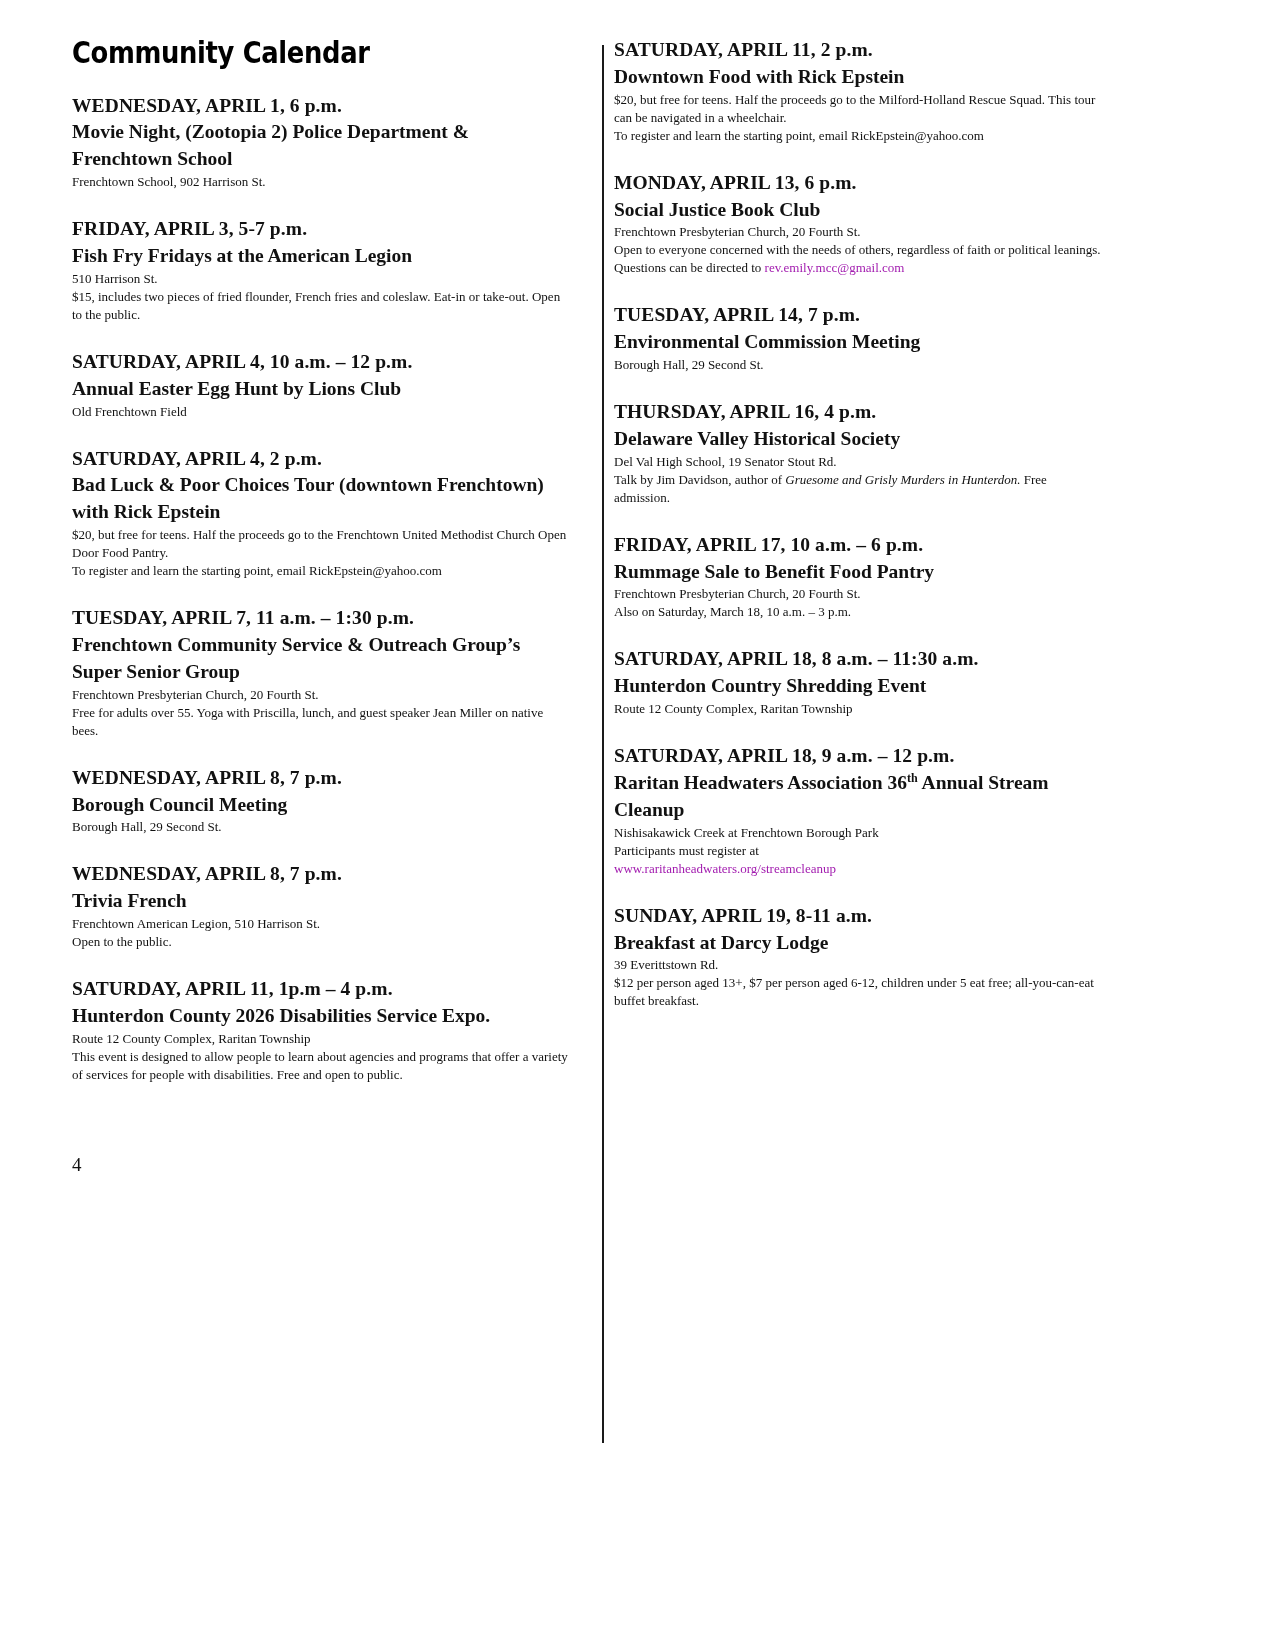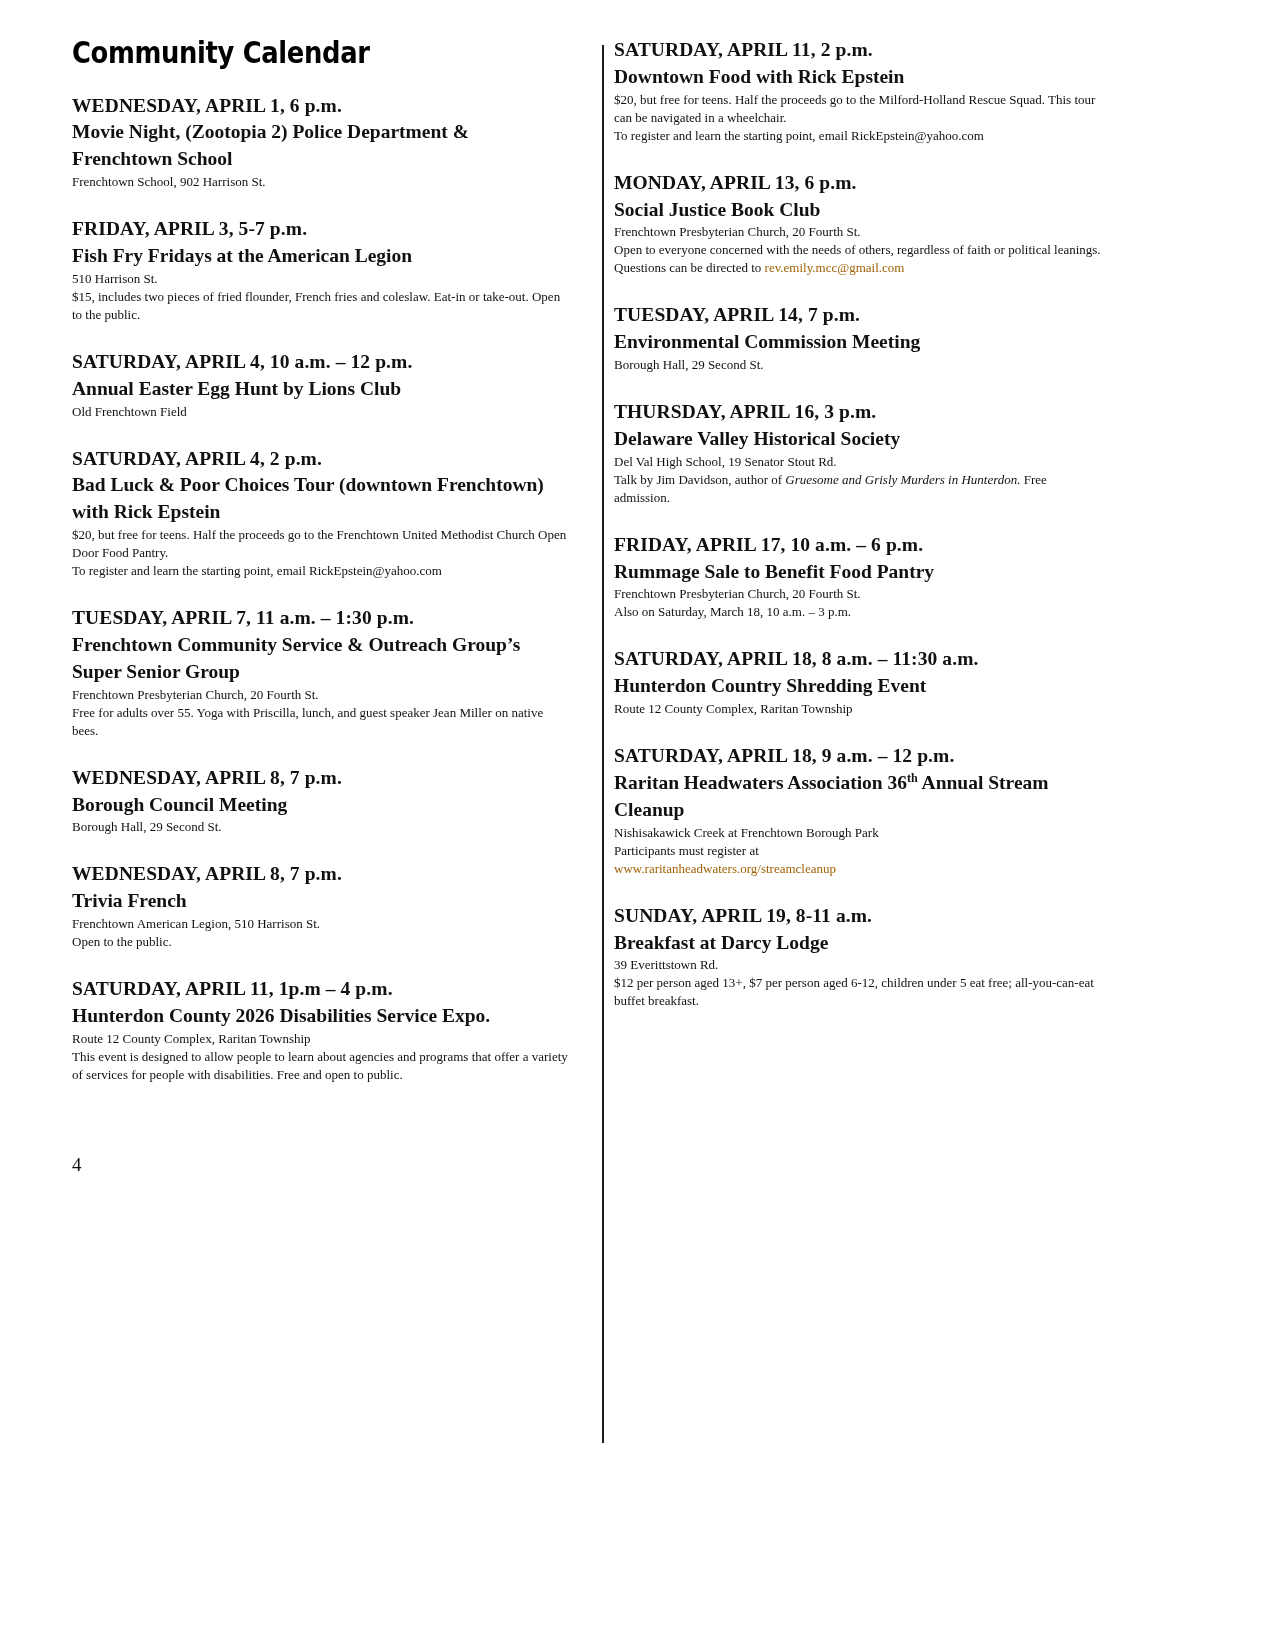--- a/index.html
+++ b/index.html
@@ -74,21 +74,21 @@
     font-weight: bold;
     font-size: 19.5px;
     line-height: 1.38;
   }
   .e-line {
     font-size: 13px;
     line-height: 1.38;
   }
   .e-line em, .e-title em { font-style: italic; }
   .link {
-    color: #a16207;
+    color: #a21caf;
     text-decoration: none;
     font-family: Liberation Serif, serif;
   }
   sup {
     font-size: 0.62em;
     vertical-align: super;
     line-height: 0;
   }
 
   .folio {
@@ -172,21 +172,21 @@
             <div class="e-title">Social Justice Book Club</div>
             <div class="e-line">Frenchtown Presbyterian Church, 20 Fourth St.</div>
             <div class="e-line">Open to everyone concerned with the needs of others, regardless of faith or political leanings. Questions can be directed to <a class="link" href="#">rev.emily.mcc@gmail.com</a></div>
           </div>
           <div class="event">
             <div class="e-date">TUESDAY, APRIL 14, 7 p.m.</div>
             <div class="e-title">Environmental Commission Meeting</div>
             <div class="e-line">Borough Hall, 29 Second St.</div>
           </div>
           <div class="event">
-            <div class="e-date">THURSDAY, APRIL 16, 3 p.m.</div>
+            <div class="e-date">THURSDAY, APRIL 16, 4 p.m.</div>
             <div class="e-title">Delaware Valley Historical Society</div>
             <div class="e-line">Del Val High School, 19 Senator Stout Rd.</div>
             <div class="e-line">Talk by Jim Davidson, author of <em>Gruesome and Grisly Murders in Hunterdon.</em> Free admission.</div>
           </div>
           <div class="event">
             <div class="e-date">FRIDAY, APRIL 17, 10 a.m. – 6 p.m.</div>
             <div class="e-title">Rummage Sale to Benefit Food Pantry</div>
             <div class="e-line">Frenchtown Presbyterian Church, 20 Fourth St.</div>
             <div class="e-line">Also on Saturday, March 18, 10 a.m. – 3 p.m.</div>
           </div>

